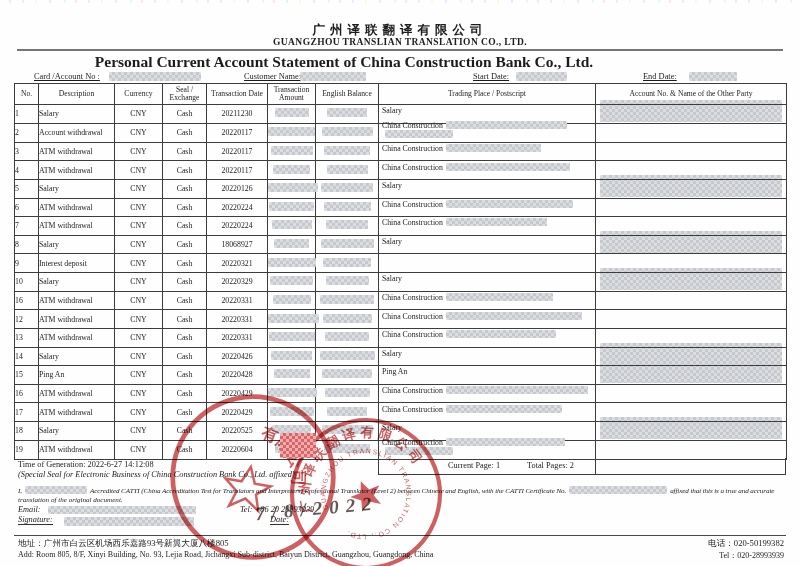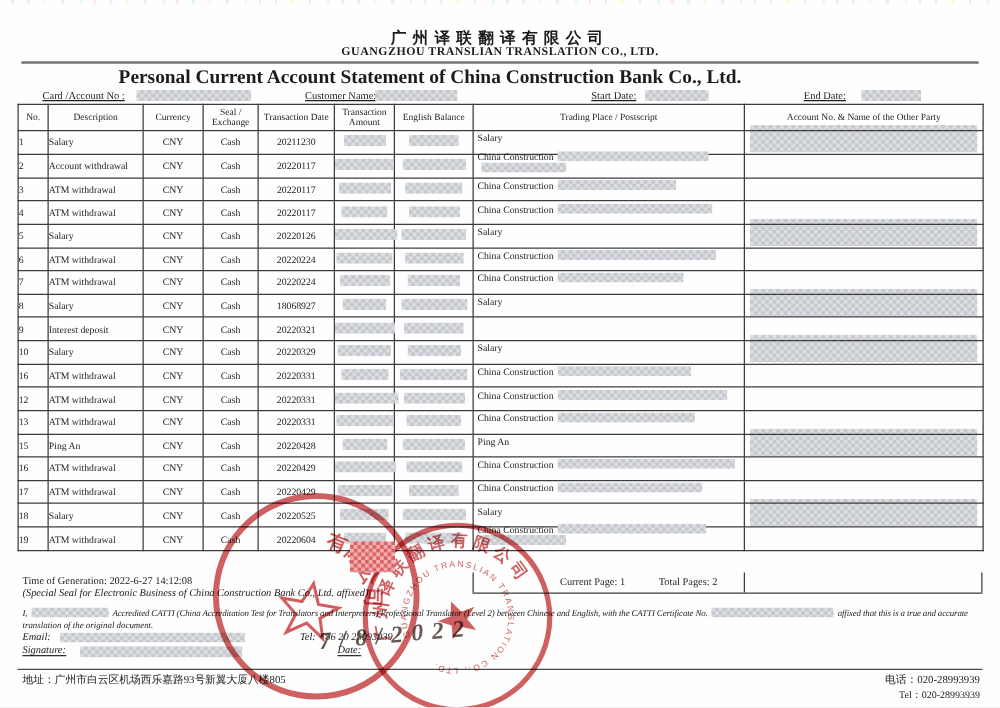--- a/index.html
+++ b/index.html
@@ -270,20 +270,35 @@
           <td class="c3">Cash</td>
           <td class="c4">20220331</td>
           <td class="amt"><span class="rd" style="width: 46px; height: 9px;"></span></td>
           <td class="bal"><span class="rd" style="width: 44px; height: 9px;"></span></td>
           <td class="ps">
             <div class="psi"><span>China Construction</span><span class="rd" style="width: 110px; height: 8px;"></span></div>
           </td>
           <td class="other"></td>
         </tr>
         <tr>
+          <td class="c0">14</td>
+          <td class="c1">Salary</td>
+          <td class="c2">CNY</td>
+          <td class="c3">Cash</td>
+          <td class="c4">20220426</td>
+          <td class="amt"><span class="rd" style="width: 41px; height: 9px;"></span></td>
+          <td class="bal"><span class="rd" style="width: 55px; height: 9px;"></span></td>
+          <td class="ps">
+            <div class="psi"><span>Salary</span></div>
+          </td>
+          <td class="other">
+            <span class="rd" style="width: 182px; height: 22px;"></span>
+          </td>
+        </tr>
+        <tr>
           <td class="c0">15</td>
           <td class="c1">Ping An</td>
           <td class="c2">CNY</td>
           <td class="c3">Cash</td>
           <td class="c4">20220428</td>
           <td class="amt"><span class="rd" style="width: 36px; height: 9px;"></span></td>
           <td class="bal"><span class="rd" style="width: 50px; height: 9px;"></span></td>
           <td class="ps">
             <div class="psi"><span>Ping An</span></div>
           </td>
@@ -366,21 +381,22 @@
   <span class="abs small ital" style="left:18px;top:505px;">Email:</span>
   <span class="abs rd" style="left:48px;top:506px;width:148px;height:8px;"></span>
   <span class="abs small ital" style="left:240px;top:505px;">Tel: +86 20 28993939</span>
   <span class="abs small ital uline" style="left:18px;top:515px;">Signature:</span>
   <span class="abs rd" style="left:64px;top:517px;width:130px;height:9px;"></span>
   <span class="abs small ital uline" style="left:244px;top:515px;margin-left:26px;">Date:</span>
   <div class="abs hand">7/8/2022</div>
 
   <div class="abs footer-rule"></div>
   <div class="abs addr-cn">地址：广州市白云区机场西乐嘉路93号新翼大厦八楼805</div>
-  <div class="abs tel-cn">电话：020-28993939</div>
+  <div class="abs addr-en">Add: Room 805, 8/F, Xinyi Building, No. 93, Lejia Road, Jichangxi Sub-district, Baiyun District, Guangzhou, Guangdong, China</div>
+  <div class="abs tel-cn">电话：020-50199382</div>
   <div class="abs tel-en">Tel：020-28993939</div>
 
   <svg class="stamp" style="left:167px;top:391px;width:172px;height:172px;" viewBox="0 0 180 180">
     <defs>
       <path id="arcA" d="M 48,90 A 42,42 0 1 1 132,90 A 42,42 0 1 1 48,90"></path>
     </defs>
     <g transform="rotate(10 90 90)" fill="none" stroke="#c63d3f">
       <circle cx="90" cy="90" r="84" stroke-width="5"></circle>
       <polygon points="0,-24 7,-7.5 24,-7.5 10.3,3.7 15.5,20 0,9.6 -15.5,20 -10.3,3.7 -24,-7.5 -7,-7.5" transform="translate(86,104)" stroke-width="2.6"></polygon>
       <text font-size="17" font-weight="bold" fill="#c63d3f" stroke="none" font-family="'Liberation Serif',serif">

